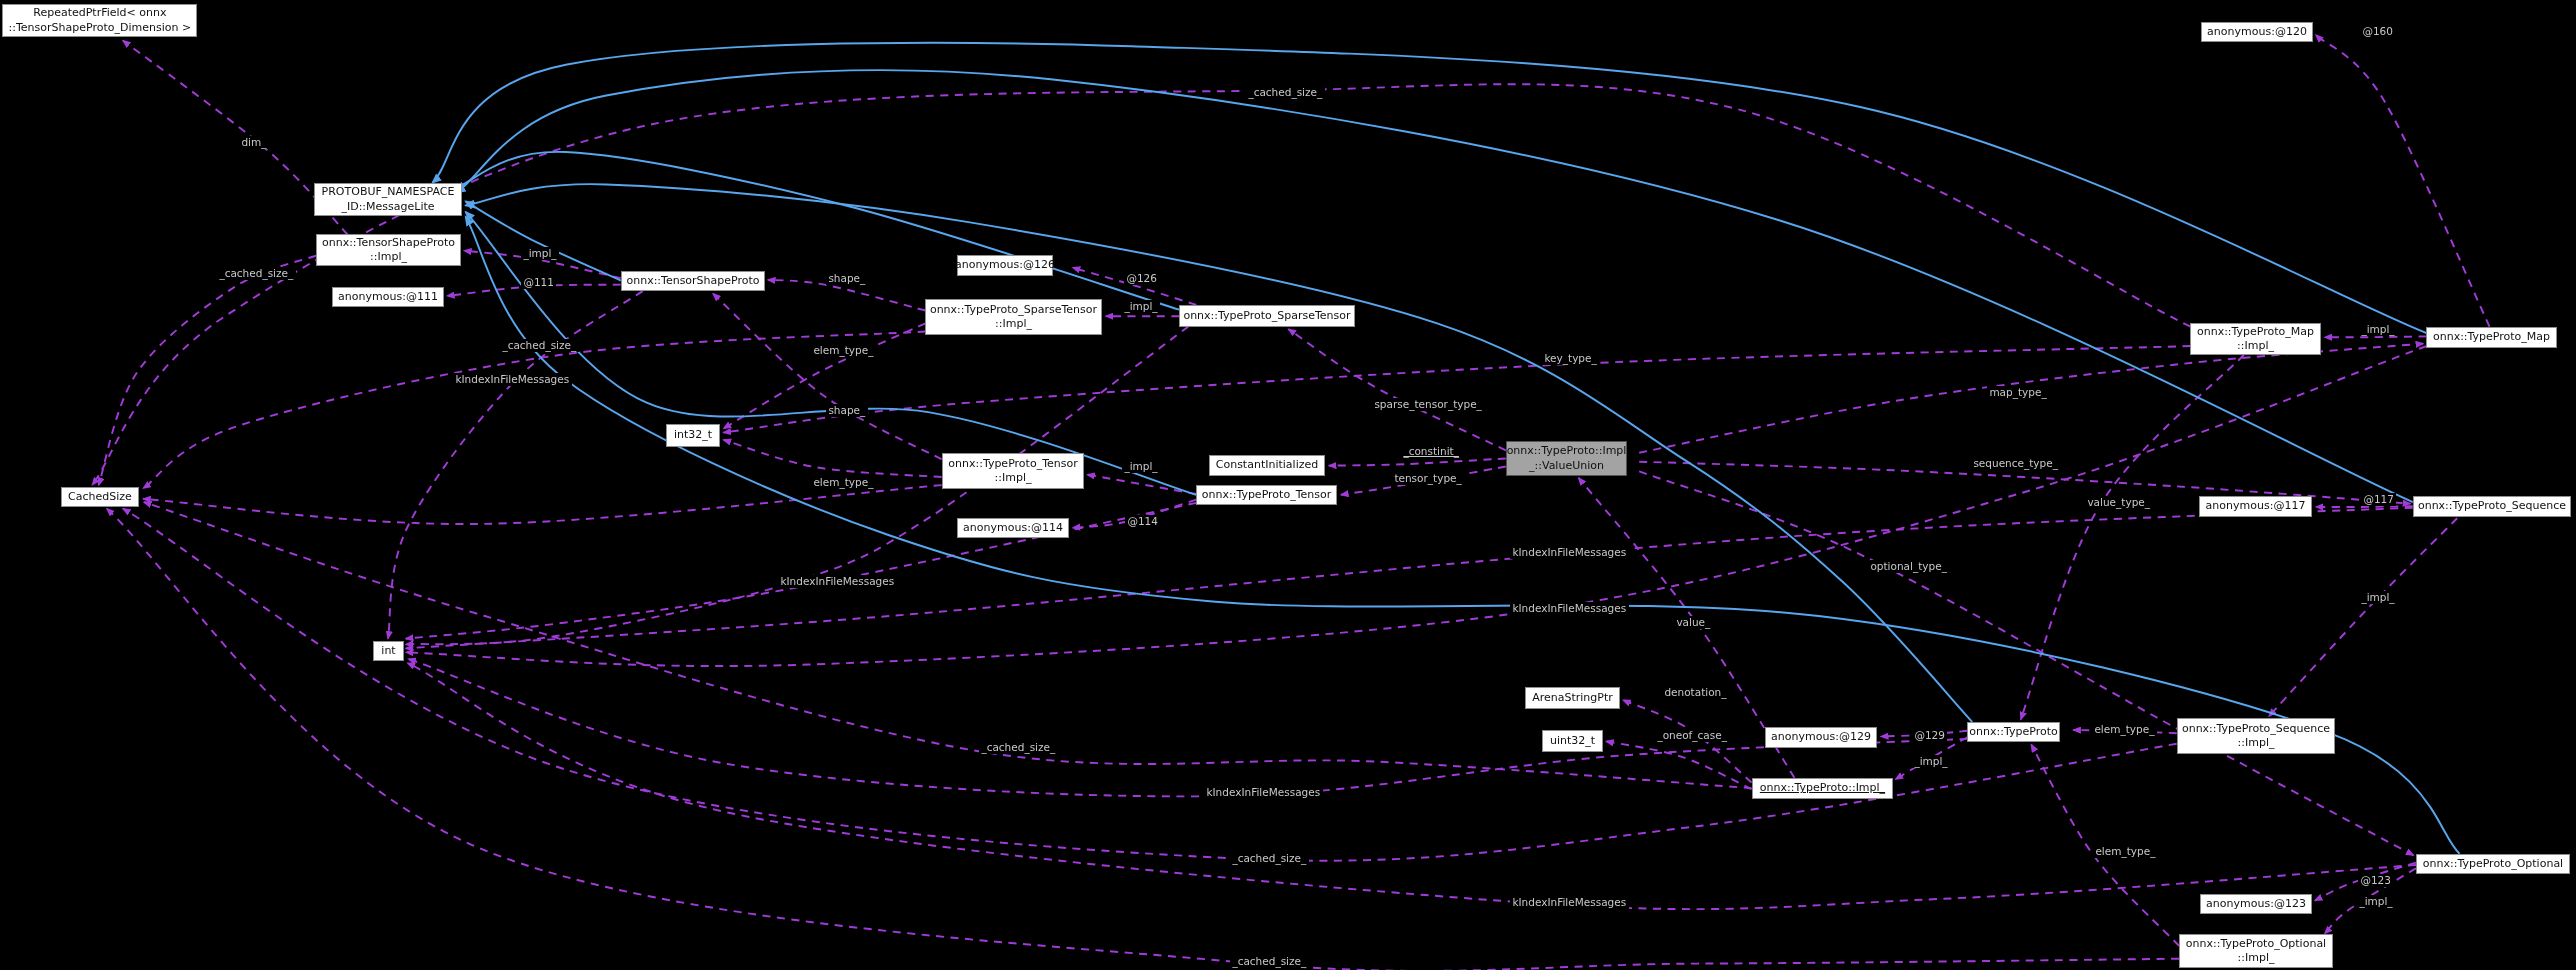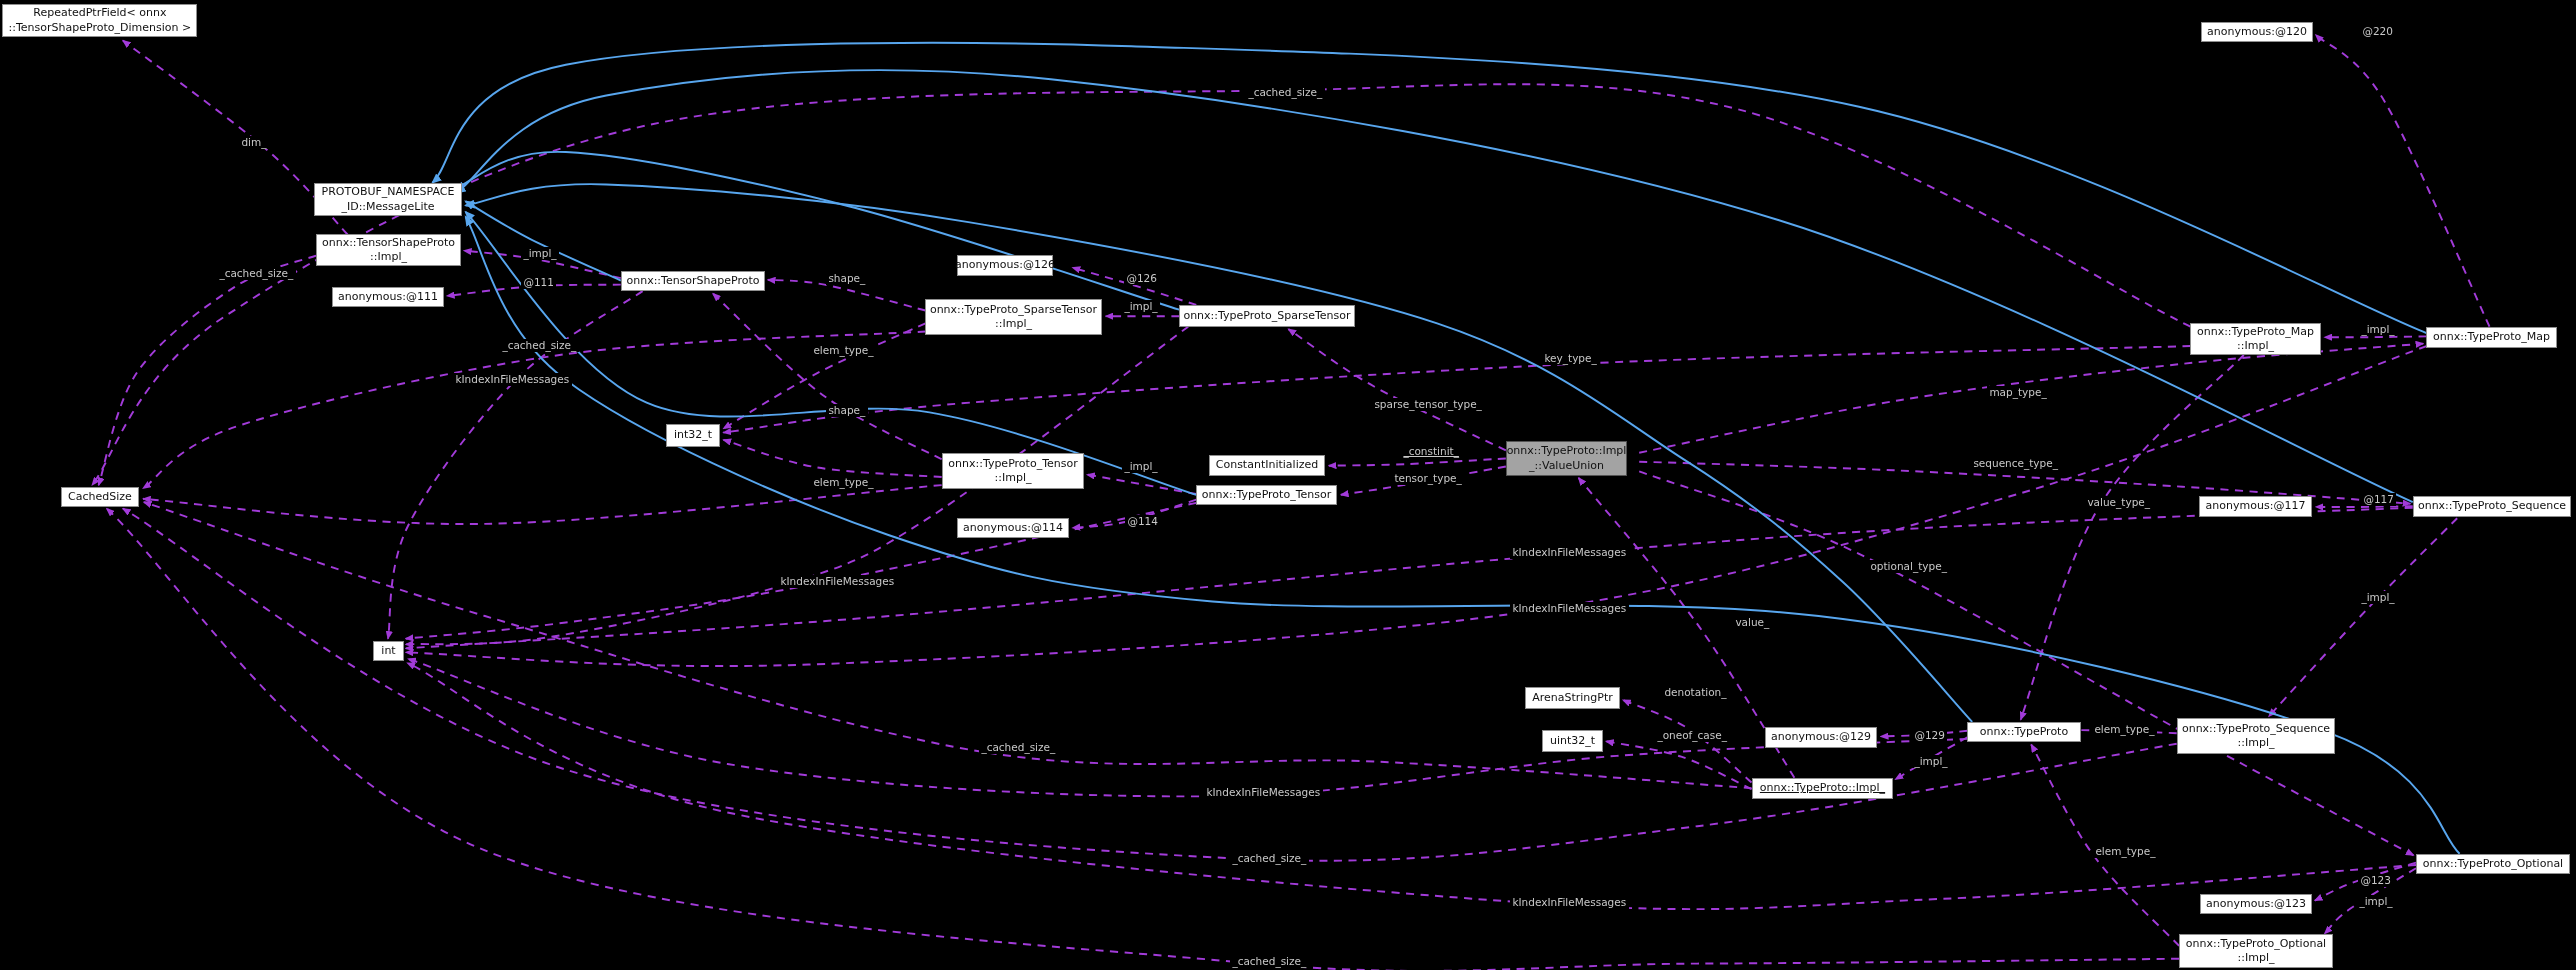--- a/index.html
+++ b/index.html
@@ -140,21 +140,21 @@
     <div class="node" style="left: 61px; top: 487px; width: 78px; height: 20px;">CachedSize</div>
     <div class="node" style="left: 2199px; top: 496px; width: 113px; height: 21px;">anonymous:@117</div>
     <div class="node" style="left: 2413px; top: 496px; width: 158px; height: 21px;">onnx::TypeProto_Sequence</div>
     <div class="node" style="left: 2190px; top: 323px; width: 131px; height: 32px;">onnx::TypeProto_Map
 ::Impl_</div>
     <div class="node" style="left: 2426px; top: 327px; width: 131px; height: 21px;">onnx::TypeProto_Map</div>
     <div class="node" style="left: 373px; top: 641px; width: 31px; height: 20px;">int</div>
     <div class="node" style="left: 1525px; top: 687px; width: 95px; height: 22px;">ArenaStringPtr</div>
     <div class="node" style="left: 1542px; top: 730px; width: 61px; height: 22px;">uint32_t</div>
     <div class="node" style="left: 1765px; top: 727px; width: 112px; height: 21px;">anonymous:@129</div>
-    <div class="node" style="left: 1967px; top: 722px; width: 114px; height: 20px;">onnx::TypeProto</div>
+    <div class="node" style="left: 1967px; top: 722px; width: 93px; height: 20px;">onnx::TypeProto</div>
     <div class="node" style="left: 1752px; top: 778px; width: 141px; height: 21px; text-decoration: underline;">onnx::TypeProto::Impl_</div>
     <div class="node" style="left: 2177px; top: 718px; width: 158px; height: 36px;">onnx::TypeProto_Sequence
 ::Impl_</div>
     <div class="node" style="left: 2416px; top: 854px; width: 154px; height: 20px;">onnx::TypeProto_Optional</div>
     <div class="node" style="left: 2200px; top: 894px; width: 112px; height: 20px;">anonymous:@123</div>
     <div class="node" style="left: 2179px; top: 934px; width: 154px; height: 34px;">onnx::TypeProto_Optional
 ::Impl_</div>
   </div>
 <div id="label-layer">
     <div class="elabel" style="left: 239px; top: 136px;">dim_</div>
@@ -173,24 +173,24 @@
     <div class="elabel" style="left: 1372px; top: 398px;">sparse_tensor_type_</div>
     <div class="elabel" style="left: 1401px; top: 445px; text-decoration: underline;">_constinit_</div>
     <div class="elabel" style="left: 1392px; top: 472px;">tensor_type_</div>
     <div class="elabel" style="left: 1542px; top: 352px;">key_type_</div>
     <div class="elabel" style="left: 1987px; top: 386px;">map_type_</div>
     <div class="elabel" style="left: 1971px; top: 457px;">sequence_type_</div>
     <div class="elabel" style="left: 2085px; top: 496px;">value_type_</div>
     <div class="elabel" style="left: 1868px; top: 560px;">optional_type_</div>
     <div class="elabel" style="left: 1510px; top: 546px;">kIndexInFileMessages</div>
     <div class="elabel" style="left: 1510px; top: 602px;">kIndexInFileMessages</div>
-    <div class="elabel" style="left: 1733px; top: 616px;">value_</div>
+    <div class="elabel" style="left: 1674px; top: 616px;">value_</div>
     <div class="elabel" style="left: 778px; top: 575px;">kIndexInFileMessages</div>
     <div class="elabel" style="left: 1246px; top: 86px;">_cached_size_</div>
-    <div class="elabel" style="left: 2360px; top: 25px;">@220</div>
+    <div class="elabel" style="left: 2360px; top: 25px;">@160</div>
     <div class="elabel" style="left: 2359px; top: 323px;">_impl_</div>
     <div class="elabel" style="left: 2361px; top: 493px;">@117</div>
     <div class="elabel" style="left: 2359px; top: 591px;">_impl_</div>
     <div class="elabel" style="left: 2092px; top: 723px;">elem_type_</div>
     <div class="elabel" style="left: 2093px; top: 845px;">elem_type_</div>
     <div class="elabel" style="left: 2358px; top: 874px;">@123</div>
     <div class="elabel" style="left: 2357px; top: 895px;">_impl_</div>
     <div class="elabel" style="left: 1912px; top: 729px;">@129</div>
     <div class="elabel" style="left: 1912px; top: 755px;">_impl_</div>
     <div class="elabel" style="left: 1662px; top: 686px;">denotation_</div>

